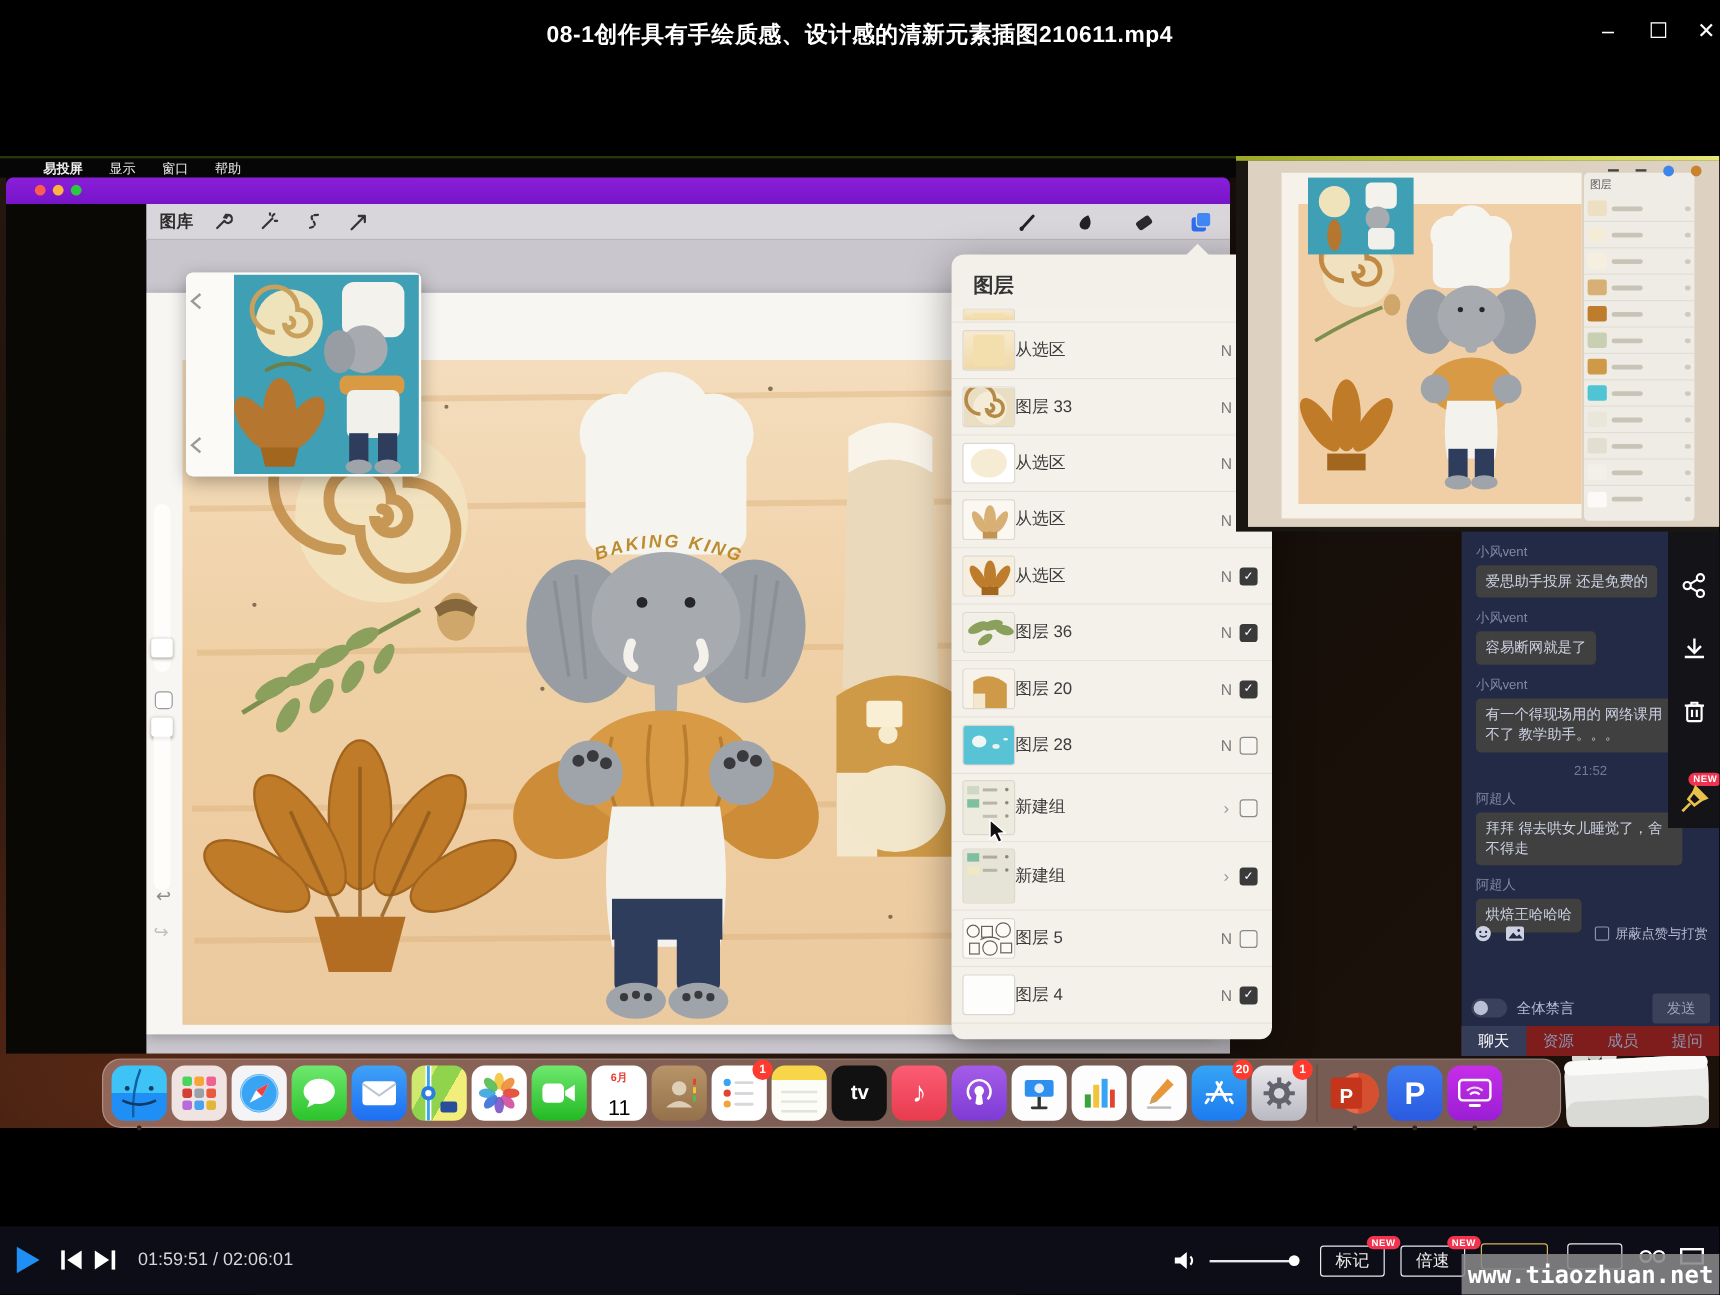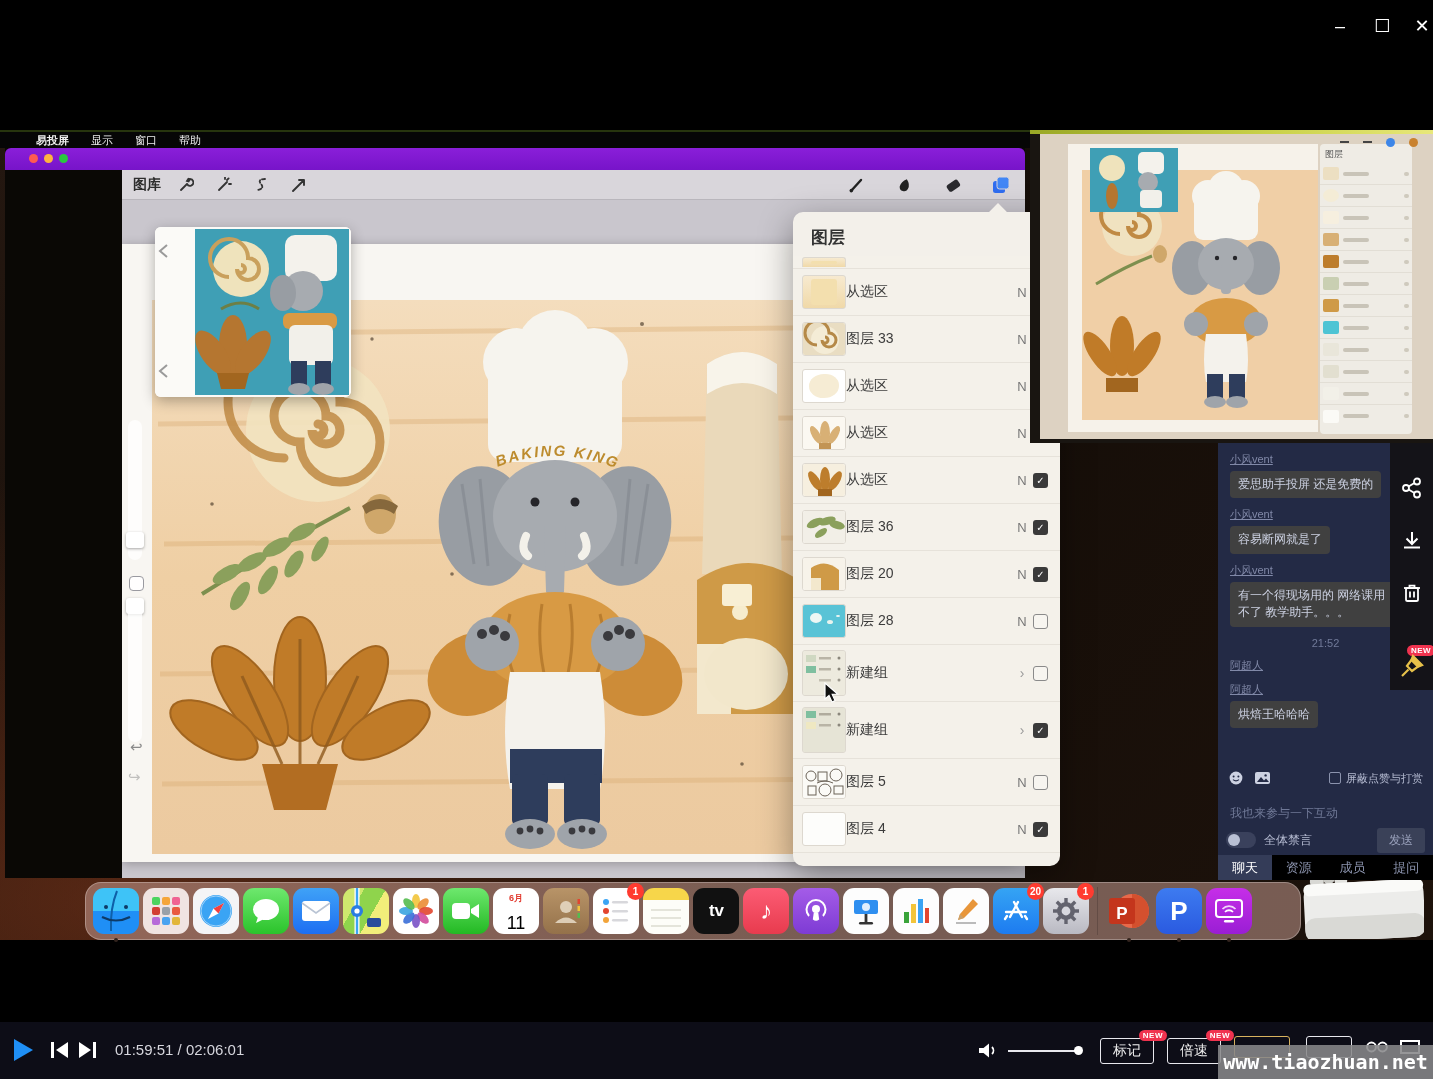--- a/index.html
+++ b/index.html
@@ -84,36 +84,36 @@
   .camtop{top:0;left:0;width:403px;height:4px;background:linear-gradient(90deg,#9aa826,#c9d14a 60%,#e8e87a);}
   .camscreen{top:4px;left:10px;width:393px;height:305px;background:linear-gradient(100deg,#e4d9cb,#d9cec0 70%,#cfc4b6);overflow:hidden;}
   .camlayers{top:10px;left:280px;width:92px;height:290px;background:#efece5;border-radius:4px;}
   .camrow{height:22px;border-bottom:1px solid #e2ded5;display:flex;align-items:center;gap:4px;padding-left:3px;}
   .camrow .ct{width:16px;height:13px;border-radius:2px;background:#e8ddc4;}
   .camrow .cl{width:26px;height:4px;border-radius:2px;background:#c9c4b8;}
   .camrow .cn{width:5px;height:4px;border-radius:2px;background:#cfcabd;margin-left:auto;margin-right:3px;}
 
   
   .chat{top:443px;left:1218px;width:215px;height:437px;background:#232a45;z-index:9;color:#cfd3e0;}
-  .msguser{font-size:11px;color:#8189a8;margin:9px 0 4px 12px;text-decoration:underline;}
+  .msguser{font-size:11px;color:#8189a8;margin:9px 0 4px 12px;}
   .msgbubble{display:inline-block;background:#404040;border-radius:4px;padding:5px 8px;margin-left:12px;
              font-size:12px;color:#ccd1e2;max-width:172px;line-height:1.45;}
   .msgtime{text-align:center;font-size:11px;color:#717a99;margin-top:10px;}
   .chat-tools{position:absolute;left:0;right:0;top:322px;height:26px;display:flex;align-items:center;padding:0 10px;gap:10px;text-align:right;}
   .blockchk{margin-left:auto;display:flex;align-items:center;gap:5px;font-size:11px;color:#b6bcd2;}
   .blockchk .box{width:12px;height:12px;border:1.5px solid #8b93ad;border-radius:2px;}
   .chat-input{position:absolute;left:0;right:0;top:350px;height:40px;background:transparent;border:none;outline:none;
               color:#8b93ad;font-size:12px;padding:6px 12px;}
   .chat-input::placeholder{color:#6f7896;}
   .chat-bottom{position:absolute;left:0;right:0;top:382px;height:30px;display:flex;align-items:center;padding:0 8px;gap:8px;}
   .toggle{width:30px;height:16px;border-radius:8px;background:#3a415c;position:relative;}
   .toggle .knob{position:absolute;left:2px;top:2px;width:12px;height:12px;border-radius:50%;background:#b9c0d4;}
   .mutelabel{font-size:12px;color:#b6bcd2;}
   .sendbtn{margin-left:auto;background:#3a4158;color:#9aa2bc;font-size:12px;border-radius:3px;padding:4px 12px;}
-  .chat-tabs{position:absolute;left:0;right:0;bottom:0;height:25px;background:#000000;display:flex;}
+  .chat-tabs{position:absolute;left:0;right:0;bottom:0;height:25px;background:#7f1d1d;display:flex;}
   .ctab{flex:1;display:flex;align-items:center;justify-content:center;font-size:13px;color:#8b93ad;}
   .ctab.active{background:#343c58;color:#fff;}
 
   
   .strip{top:443px;left:1390px;width:43px;height:247px;background:#141318;z-index:10;}
   .stripic{left:9px;width:26px;height:26px;display:flex;align-items:center;justify-content:center;}
   .newpill{background:#f0334f;color:#fff;font-size:8px;font-weight:bold;border-radius:7px;padding:1px 4px;letter-spacing:.5px;}
 
   
   .dock{top:882px;left:85px;width:1216px;height:58px;background:rgba(196,155,144,.55);
@@ -138,20 +138,21 @@
              display:flex;align-items:center;justify-content:center;z-index:15;}
   .watermark span{color:#fff;font-size:20px;font-weight:bold;font-family:"DejaVu Sans Mono",monospace;letter-spacing:0px;}
 
   .cursor{z-index:20;}
 </style>
 </head>
 <body>
 
 <div id="stage">
 
+  <div class="abs vtitle">08-1创作具有手绘质感、设计感的清新元素插图210611.mp4</div>
   <div class="abs winctl" style="left:1326px;">–</div>
   <div class="abs winctl" style="left:1368px;">☐</div>
   <div class="abs winctl" style="left:1408px;">✕</div>
 
   <div class="abs menubar">
     <span class="apple"></span>
     <span class="mi first">易投屏</span>
     <span class="mi">显示</span>
     <span class="mi">窗口</span>
     <span class="mi">帮助</span>
@@ -704,20 +705,21 @@
 
   <div class="abs chat">
     <div class="msguser">小风vent</div>
     <div><span class="msgbubble">爱思助手投屏 还是免费的</span></div>
     <div class="msguser">小风vent</div>
     <div><span class="msgbubble">容易断网就是了</span></div>
     <div class="msguser">小风vent</div>
     <div><span class="msgbubble">有一个得现场用的 网络课用不了 教学助手。。。</span></div>
     <div class="msgtime">21:52</div>
     <div class="msguser">阿超人</div>
+    <div><span class="msgbubble">拜拜 得去哄女儿睡觉了，舍不得走</span></div>
     <div class="msguser">阿超人</div>
     <div><span class="msgbubble">烘焙王哈哈哈</span></div>
 
     <div class="chat-tools">
       <svg width="16" height="16" viewBox="0 0 16 16">
         <circle cx="8" cy="8" r="6.4" fill="#cdd2e2"></circle>
           <circle cx="5.6" cy="6.6" r="1" fill="#232a45"></circle>
           <circle cx="10.4" cy="6.6" r="1" fill="#232a45"></circle>
           <path d="M 5 9.6 Q 8 12 11 9.6" stroke="#232a45" stroke-width="1.2" fill="none"></path>
       </svg>
@@ -725,21 +727,20 @@
         <rect x="1" y="1" width="15" height="12" rx="2" fill="#cdd2e2"></rect>
           <path d="M 3 11 L 7 6 L 10 9.4 L 12 7.6 L 15 11 Z" fill="#232a45"></path>
           <circle cx="11.6" cy="4.4" r="1.2" fill="#232a45"></circle>
       </svg>
       <div class="blockchk">
         <div class="box"></div>
         <span>屏蔽点赞与打赏</span>
       </div>
     </div>
 
-    <input class="chat-input" placeholder="我也来参与一下互动" style="">
 
     <div class="chat-bottom">
       <div class="toggle">
           <div class="knob"></div>
         </div>
       <span class="mutelabel">全体禁言</span>
       <span class="sendbtn">发送</span>
     </div>
 
     <div class="chat-tabs">

